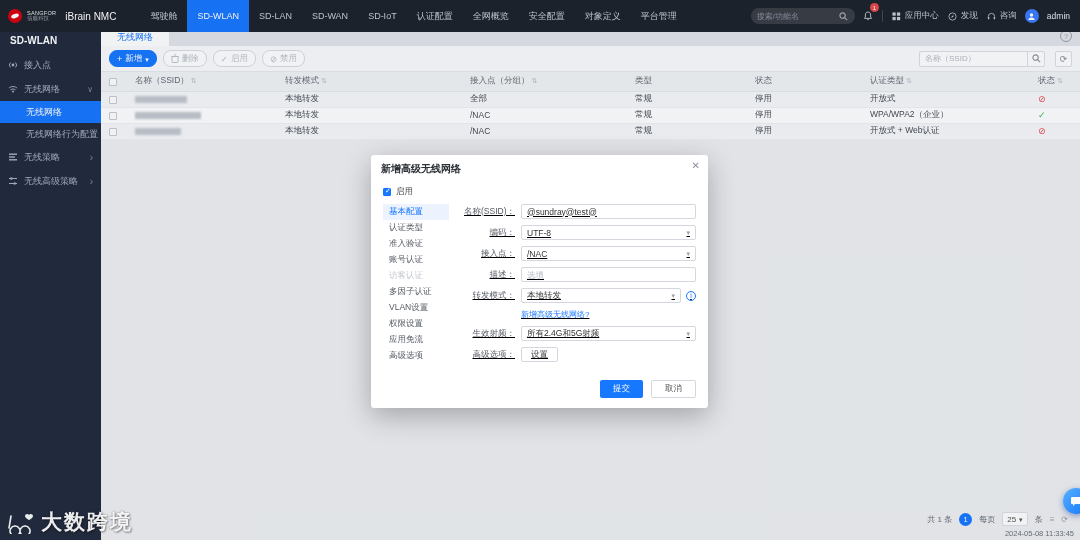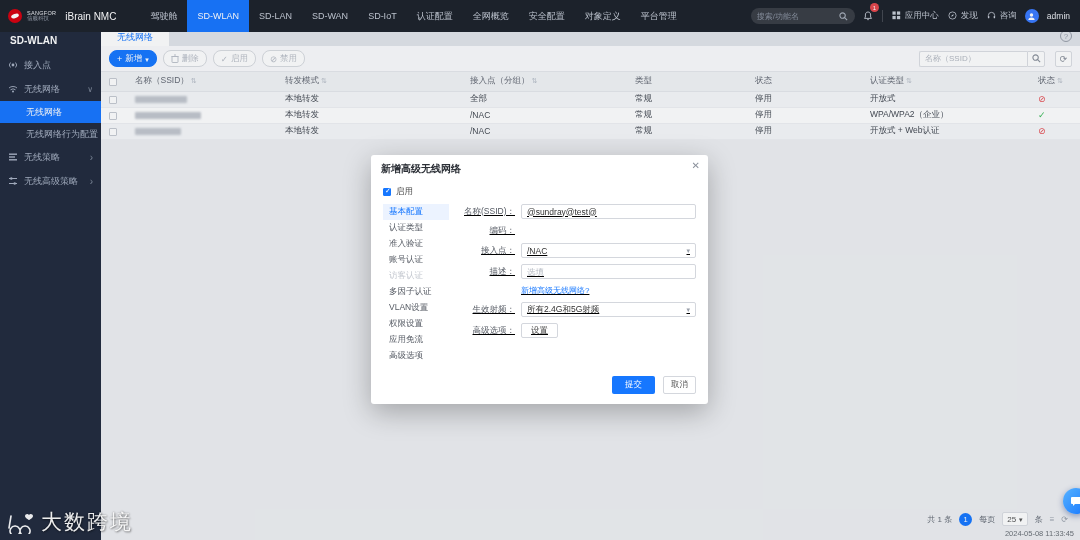--- a/index.html
+++ b/index.html
@@ -19,21 +19,21 @@
   .topnav { display:flex; height:100%; margin-left:16px; }
   .topnav .nav-item { display:flex; align-items:center; padding:0 10px; font-size:9px; cursor:pointer; white-space:nowrap; }
   .topnav .nav-item.active { background:#1876ff; color:#fff; }
   .top-right { margin-left:auto; display:flex; align-items:center; gap:8px; padding-right:10px; }
   .search-pill { width:104px; height:16px; background:rgba(255,255,255,.13); border-radius:8px; display:flex; align-items:center; padding:0 6px; gap:4px; }
   .search-pill input { flex:1; min-width:0; background:transparent; border:none; outline:none; color:#dfe3ea; font-size:8px; }
   .search-pill input::placeholder { color:#8b93a1; }
   .tb-icon { width:11px; height:11px; display:inline-flex; align-items:center; justify-content:center; }
   .bell-wrap { position:relative; }
   .badge { position:absolute; top:-4px; right:-5px; min-width:9px; height:9px; border-radius:5px; background:#e5484d; color:#fff; font-size:6px; display:flex; align-items:center; justify-content:center; padding:0 1px; }
-  .top-link { display:flex; align-items:flex-start; gap:3px; font-size:8.5px; color:#c6ccd6; cursor:pointer; white-space:nowrap; }
+  .top-link { display:flex; align-items:flex-end; gap:3px; font-size:8.5px; color:#c6ccd6; cursor:pointer; white-space:nowrap; }
   .avatar { width:14px; height:14px; border-radius:50%; background:#3a7bff; display:flex; align-items:center; justify-content:center; }
   .user-name { font-size:8.5px; color:#e8eaee; }
   .vsep { width:1px; height:12px; background:rgba(255,255,255,.18); }
 
   
   .sidebar { position:absolute; top:26px; left:0; bottom:0; width:101px; background:#222b3e; z-index:20; }
   .side-title { padding:9px 10px 7px; color:#fff; font-size:10px; font-weight:bold; }
   .side-item { height:24px; display:flex; align-items:center; gap:6px; padding:0 8px; color:#a9b2c4; font-size:9px; cursor:pointer; white-space:nowrap; }
   .side-item .chev { margin-left:auto; font-size:8px; color:#7f8899; }
   .side-sub { height:22px; display:flex; align-items:center; padding:0 8px 0 26px; color:#a9b2c4; font-size:9px; cursor:pointer; white-space:nowrap; }
@@ -95,25 +95,25 @@
   .f-input, .f-select { flex:1; height:15px; border:1px solid #d4d7dd; border-radius:2px; padding:0 5px; font-size:8.5px; color:#333; background:#fff; display:flex; align-items:center; }
   input.f-input { outline:none; font-family:inherit; }
   input.f-input::placeholder { color:#b4b9c2; }
   .f-select { cursor:pointer; position:relative; }
   .f-select .sel-caret { margin-left:auto; color:#9aa0ab; font-size:7px; }
   .info-i { width:10px; height:10px; border:1px solid #1677ff; color:#1677ff; border-radius:50%; font-size:7px; display:flex; align-items:center; justify-content:center; margin-left:5px; flex:0 0 auto; cursor:pointer; }
   .help-link { margin-left:62px; color:#1677ff; font-size:8px; margin-bottom:6px; cursor:pointer; }
   .mini-btn { height:15px; padding:0 9px; border:1px solid #d4d7dd; border-radius:2px; background:#fff; color:#444; font-size:8.5px; cursor:pointer; }
   .modal-foot { display:flex; justify-content:flex-end; gap:8px; padding:8px 12px 10px; }
   .m-submit { height:18px; padding:0 13px; background:#1677ff; color:#fff; border:none; border-radius:2px; font-size:8.5px; cursor:pointer; }
-  .m-cancel { height:18px; padding:0 7px; background:#fff; color:#555; border:1px solid #d4d7dd; border-radius:2px; font-size:8.5px; cursor:pointer; }
+  .m-cancel { height:18px; padding:0 13px; background:#fff; color:#555; border:1px solid #d4d7dd; border-radius:2px; font-size:8.5px; cursor:pointer; }
 
   
   .watermark { position:absolute; left:6px; bottom:4px; display:flex; align-items:center; gap:5px; z-index:60; pointer-events:none;
-               color:rgba(255,255,255,.92); font-size:21px; font-weight:normal; letter-spacing:2px;
+               color:rgba(255,255,255,.92); font-size:21px; font-weight:bold; letter-spacing:2px;
                text-shadow:0 0 2px rgba(0,0,0,.45), 1px 1px 2px rgba(0,0,0,.35); }
   .wm-logo { width:30px; height:24px; flex:0 0 auto; }
   .float-widget { position:absolute; right:-9px; top:488px; width:26px; height:26px; border-radius:50%;
                   background:linear-gradient(135deg,#56b2ff,#1677ff); box-shadow:0 2px 6px rgba(0,40,120,.4);
                   display:flex; align-items:center; justify-content:center; z-index:60; cursor:pointer; }
 </style>
 </head>
 <body>
 
 <div class="screen">
@@ -381,31 +381,43 @@
         <div class="m-nav-item">应用免流</div>
         <div class="m-nav-item">高级选项</div>
       </div>
       <div class="m-form">
         <div class="f-row">
           <span class="f-label">名称(SSID)：</span>
           <input class="f-input" value="@sundray@test@" style="">
         </div>
         <div class="f-row">
           <span class="f-label">编码：</span>
+          <span class="f-select">
+            <span>UTF-8</span>
+            <span class="sel-caret">▾</span>
+          </span>
         </div>
         <div class="f-row">
           <span class="f-label">接入点：</span>
           <span class="f-select">
             <span>/NAC</span>
             <span class="sel-caret">▾</span>
           </span>
         </div>
         <div class="f-row">
           <span class="f-label">描述：</span>
           <input class="f-input" placeholder="选填" style="">
+        </div>
+        <div class="f-row">
+          <span class="f-label">转发模式：</span>
+          <span class="f-select">
+            <span>本地转发</span>
+            <span class="sel-caret">▾</span>
+          </span>
+          <span class="info-i">i</span>
         </div>
         <div class="help-link">新增高级无线网络?</div>
         <div class="f-row">
           <span class="f-label">生效射频：</span>
           <span class="f-select">
             <span>所有2.4G和5G射频</span>
             <span class="sel-caret">▾</span>
           </span>
         </div>
         <div class="f-row">

